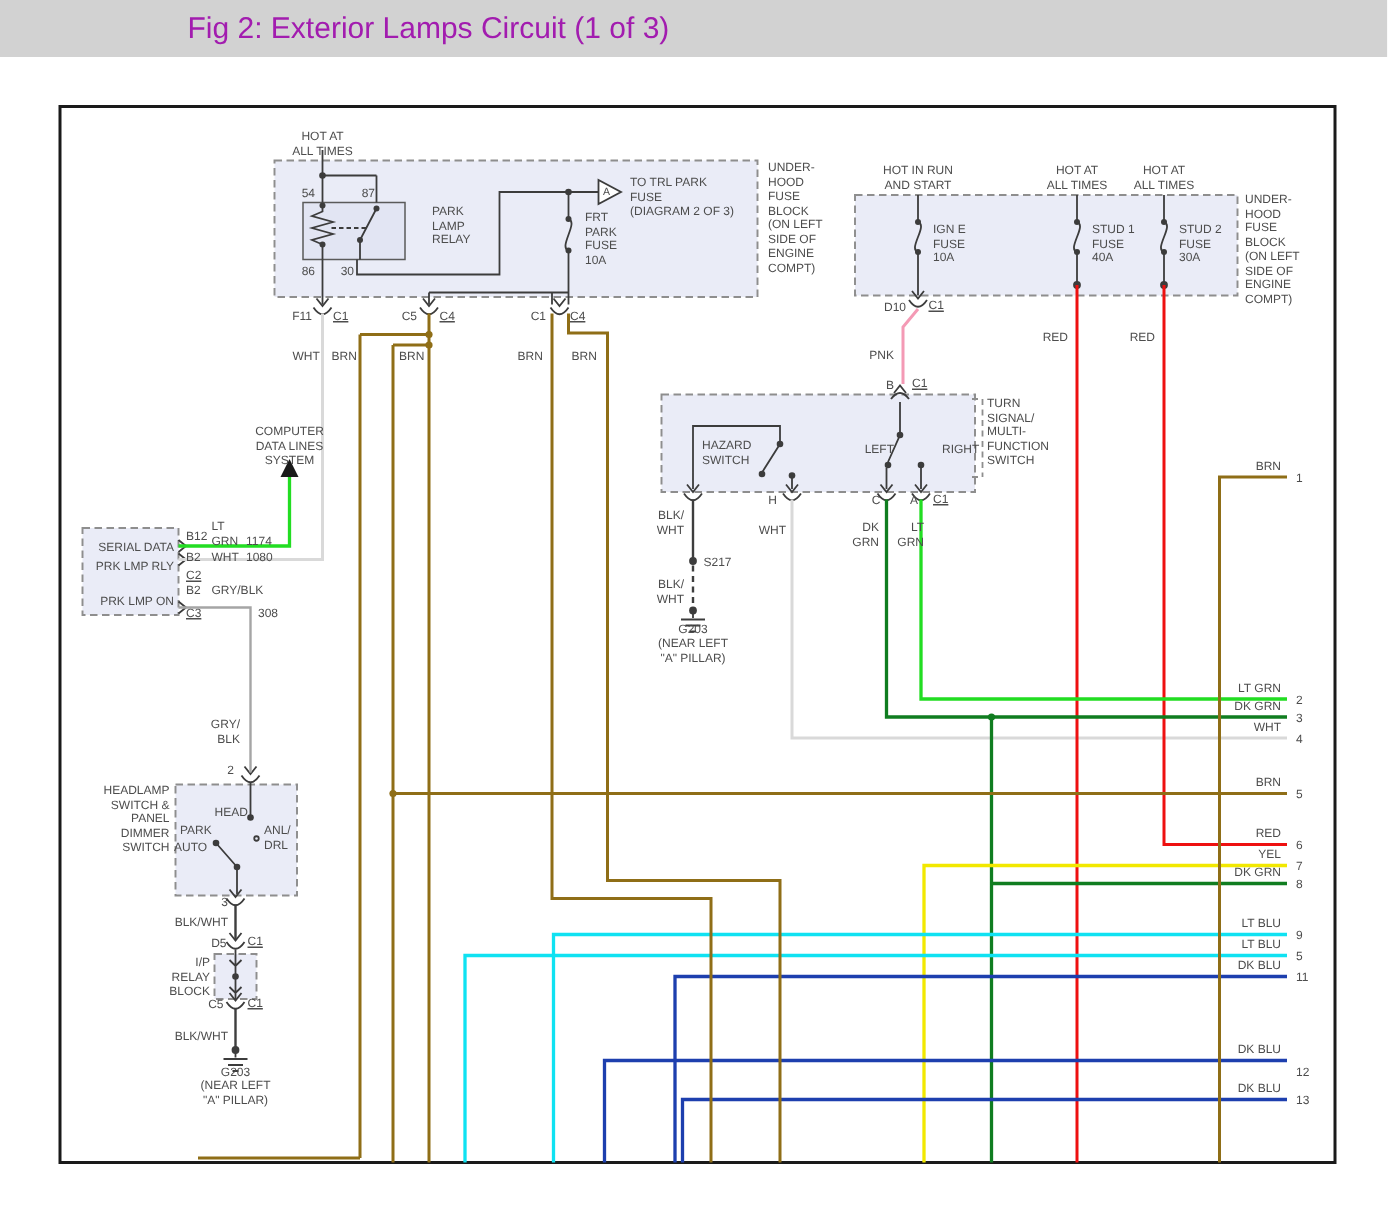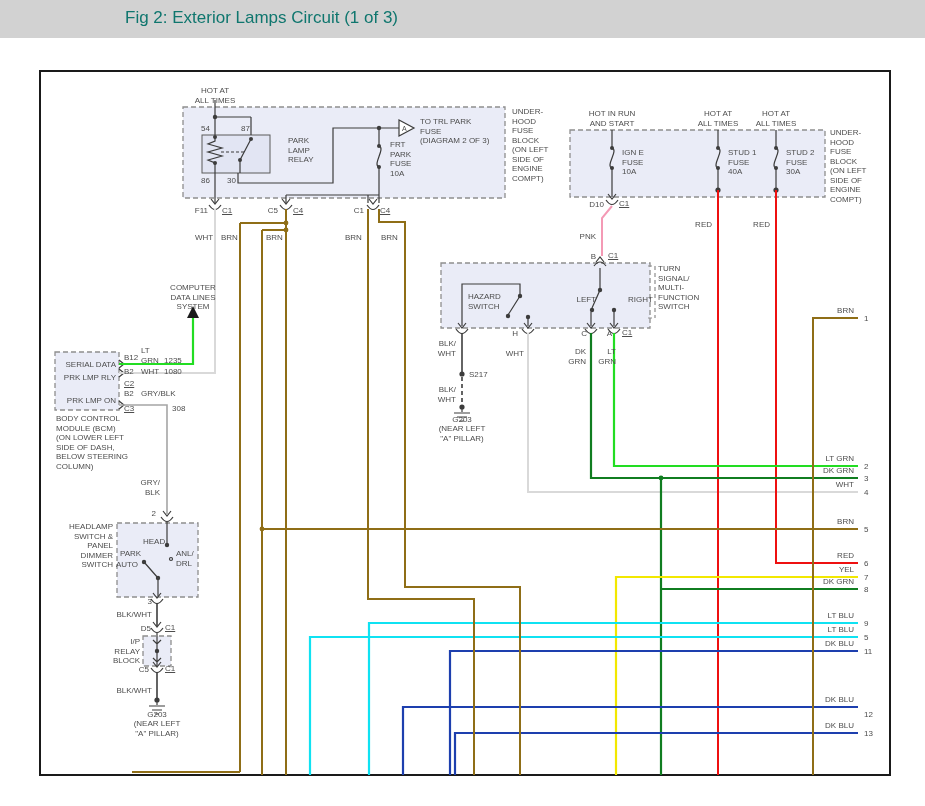--- a/index.html
+++ b/index.html
@@ -1,19 +1,19 @@
 <!DOCTYPE html>
 <html style="--c-titlebar: #d2d2d2; --c-label: #4d4d4d; --c-ink: #3c3c3c; --c-frame: #1a1a1a; --c-boxfill: #eaecf7; --c-boxline: #8e8e8e; --c-relayfill: #e2e5f3; --c-brn: #8f6e17; --c-wht: #d9d9d9; --c-pnk: #f49ab5; --c-red: #ee1010; --c-ltgrn: #22dd22; --c-dkgrn: #107d20; --c-yel: #f2e800; --c-ltblu: #0fe2f2; --c-dkblu: #1d3fae; --c-gry: #a5a5a5; --c-blkwht: #3e3e3e;"><head>
 <meta charset="utf-8">
 <style>
   html,body{margin:0;padding:0;background:#fff;}
   #stage{position:relative;width:925px;height:806px;background:#fff;overflow:hidden;
          font-family:"Liberation Sans",sans-serif;}
   #titlebar{position:absolute;left:0;top:0;width:925px;height:38px;background:var(--c-titlebar,#d2d2d2);}
-  #titletext{position:absolute;left:125px;top:8px;font-size:17px;color:#0f766e;}
+  #titletext{position:absolute;left:125px;top:8px;font-size:20px;color:#a21caf;}
   svg{position:absolute;left:0;top:0;}
   .lbl{position:absolute;font-size:8px;line-height:9.5px;color:var(--c-label,#4d4d4d);
        white-space:pre-line;}
   .r{text-align:right}
   .c{text-align:center}
   .ul{text-decoration:underline}
   .dashedbox{fill:var(--c-boxfill,#eaecf7);stroke:var(--c-boxline,#8e8e8e);stroke-width:1.3;stroke-dasharray:5 3;}
   .ink{stroke:var(--c-ink,#3c3c3c);stroke-width:1.2;fill:none;}
 </style>
 </head>
@@ -207,38 +207,32 @@
   <div class="lbl r" style="left:578px;top:232px;width:18px">PNK</div>
   <div class="lbl r" style="left:690px;top:220px;width:22px">RED</div>
   <div class="lbl r" style="left:748px;top:220px;width:22px">RED</div>
 
   <div class="lbl c" style="left:157px;top:283px;width:72px">COMPUTER
 DATA LINES
 SYSTEM</div>
   <div class="lbl" style="left:124px;top:353px">B12</div>
   <div class="lbl" style="left:141px;top:346px">LT
 GRN</div>
-  <div class="lbl" style="left:164px;top:356px">1235</div>
+  <div class="lbl" style="left:164px;top:356px">1174</div>
   <div class="lbl" style="left:124px;top:367px">B2</div>
   <div class="lbl" style="left:141px;top:367px">WHT</div>
   <div class="lbl" style="left:164px;top:367px">1080</div>
   <div class="lbl ul" style="left:124px;top:379px">C2</div>
   <div class="lbl" style="left:124px;top:389px">B2</div>
   <div class="lbl" style="left:141px;top:389px">GRY/BLK</div>
   <div class="lbl ul" style="left:124px;top:404px">C3</div>
   <div class="lbl" style="left:172px;top:404px">308</div>
   <div class="lbl r" style="left:58px;top:360px;width:58px">SERIAL DATA</div>
   <div class="lbl r" style="left:56px;top:373px;width:60px">PRK LMP RLY</div>
   <div class="lbl r" style="left:58px;top:396px;width:58px">PRK LMP ON</div>
-  <div class="lbl" style="left:56px;top:414px">BODY CONTROL
-MODULE (BCM)
-(ON LOWER LEFT
-SIDE OF DASH,
-BELOW STEERING
-COLUMN)</div>
   <div class="lbl r" style="left:132px;top:478px;width:28px">GRY/
 BLK</div>
   <div class="lbl r" style="left:148px;top:509px;width:8px">2</div>
 
   <div class="lbl r" style="left:58px;top:522px;width:55px">HEADLAMP
 SWITCH &amp;
 PANEL
 DIMMER
 SWITCH</div>
   <div class="lbl" style="left:143px;top:537px">HEAD</div>

